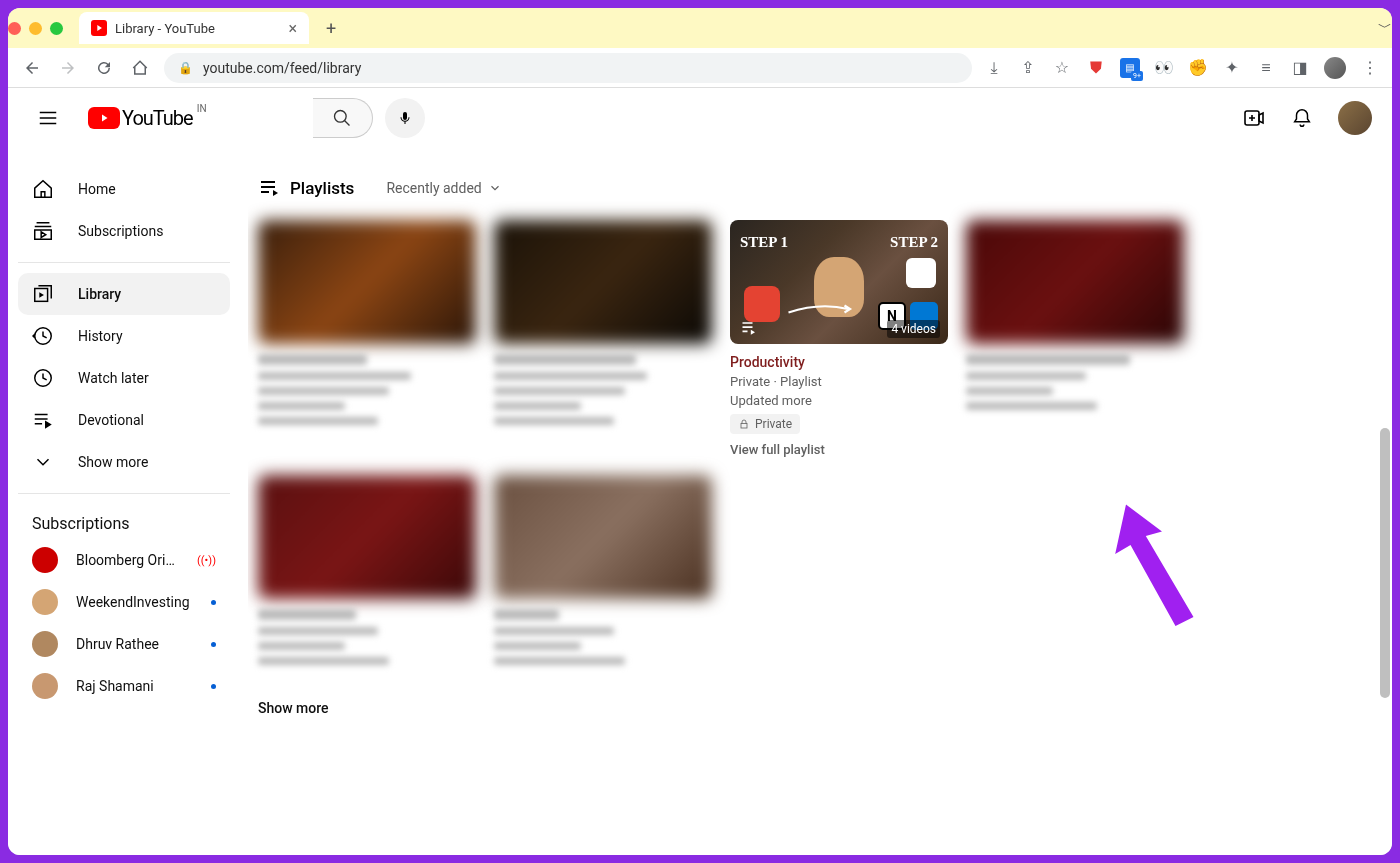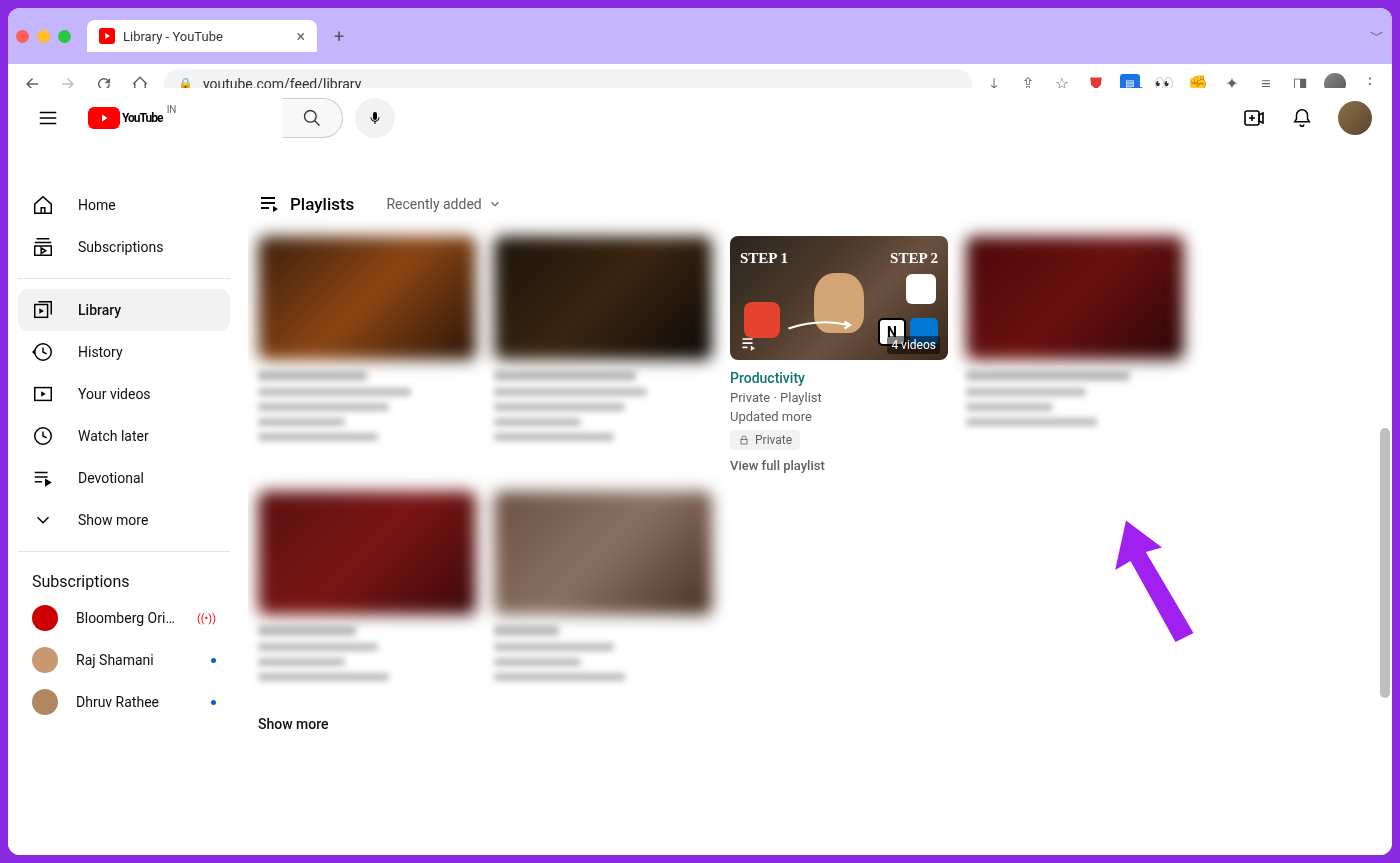--- a/index.html
+++ b/index.html
@@ -1,18 +1,18 @@
 <!DOCTYPE html>
 <html><head>
 <meta charset="utf-8">
 <style>
 *{margin:0;padding:0;box-sizing:border-box;font-family:Roboto,Arial,sans-serif}
 body{width:1400px;height:863px;background:#8a2be2;padding:8px;overflow:hidden}
 .window{width:100%;height:100%;background:#ededed;border-radius:12px;overflow:hidden;display:flex;flex-direction:column;position:relative}
-.titlebar{height:56px;display:flex;align-items:center;padding:0 8px;background:#c4b5fd}
+.titlebar{height:40px;display:flex;align-items:center;padding:0 0;background:#fef9c3}
 .traffic{display:flex;gap:8px;margin-right:16px}
 .tdot{width:13px;height:13px;border-radius:50%}
 .tred{background:#ff5f57}.tyel{background:#febc2e}.tgrn{background:#28c840}
 .tab{background:#fff;height:32px;border-radius:8px 8px 0 0;padding:0 12px;display:flex;align-items:center;gap:8px;font-size:13px;color:#333;width:230px;position:relative}
 .tab-icon{width:16px;height:16px;border-radius:3px;background:#f00;display:flex;align-items:center;justify-content:center}
 .tab-close{margin-left:auto;color:#666;font-size:16px;cursor:pointer}
 .newtab{width:28px;height:28px;display:flex;align-items:center;justify-content:center;color:#555;font-size:18px;margin-left:8px}
 .tbspacer{flex:1}
 .chev{color:#555;font-size:14px}
 .addrbar{height:40px;background:#fff;display:flex;align-items:center;padding:0 12px;gap:12px;border-bottom:1px solid #ddd}
@@ -25,21 +25,21 @@
 .extblue{background:#1a73e8;color:#fff;border-radius:3px;font-size:10px;width:20px;height:20px;position:relative}
 .extblue::after{content:"9+";position:absolute;bottom:-3px;right:-3px;background:#1a73e8;color:#fff;font-size:7px;padding:1px 2px;border-radius:2px}
 .profimg{width:22px;height:22px;border-radius:50%;background:linear-gradient(135deg,#888,#555)}
 .menu3{color:#5f6368}
 .ytbody{flex:1;background:#fff;display:flex;overflow:hidden}
 .yttop{position:absolute;top:80px;left:0;right:0;height:60px;background:#fff;display:flex;align-items:center;padding:0 20px;gap:20px;z-index:10}
 .hamb{width:40px;height:40px;display:flex;align-items:center;justify-content:center}
 .hamb svg{width:22px;height:22px}
 .ytlogo{display:flex;align-items:center;gap:2px;position:relative}
 .ytlogo-box{width:32px;height:22px;background:#f00;border-radius:6px;display:flex;align-items:center;justify-content:center}
-.ytlogo-txt{font-weight:700;font-size:12px;letter-spacing:-1px;color:#000}
+.ytlogo-txt{font-weight:400;font-size:20px;letter-spacing:-1px;color:#000}
 .ytlogo-in{font-size:10px;color:#666;position:absolute;top:-3px;right:-14px}
 .searchwrap{flex:1;max-width:620px;display:flex;margin-left:100px}
 .searchbox{flex:1;height:40px;border:1px solid #ccc;border-radius:20px 0 0 20px;padding:0 16px;font-size:15px;color:#888;display:flex;align-items:center}
 .searchbtn{width:60px;height:40px;border:1px solid #ccc;border-left:0;border-radius:0 20px 20px 0;background:#f8f8f8;display:flex;align-items:center;justify-content:center}
 .micbtn{width:40px;height:40px;border-radius:50%;background:#f2f2f2;display:flex;align-items:center;justify-content:center;margin-left:12px}
 .ytright{margin-left:auto;display:flex;align-items:center;gap:24px}
 .yticon{width:24px;height:24px;display:flex;align-items:center;justify-content:center}
 .ytavatar{width:34px;height:34px;border-radius:50%;background:linear-gradient(135deg,#8b6f47,#5a4530)}
 .sidebar{width:240px;padding-top:70px;overflow-y:auto;padding-left:10px;padding-right:18px}
 .sbsec{padding:10px 0;border-bottom:1px solid #e5e5e5;margin-right:0}
@@ -69,21 +69,21 @@
 .thumbreal::before{content:"STEP 1";position:absolute;left:10px;top:14px;color:#fff;font-family:cursive;font-size:15px;font-weight:bold}
 .thumbreal::after{content:"STEP 2";position:absolute;right:10px;top:14px;color:#fff;font-family:cursive;font-size:15px;font-weight:bold}
 .thumbface{position:absolute;left:50%;top:30%;transform:translateX(-50%);width:50px;height:60px;background:#d4a574;border-radius:40% 40% 30% 30%}
 .apptodoist{position:absolute;left:14px;bottom:22px;width:36px;height:36px;background:#e44332;border-radius:8px}
 .appnotion{position:absolute;right:42px;bottom:14px;width:28px;height:28px;background:#fff;border:2px solid #000;border-radius:5px;display:flex;align-items:center;justify-content:center;font-weight:bold;font-size:14px}
 .appout{position:absolute;right:10px;bottom:14px;width:28px;height:28px;background:#0078d4;border-radius:5px}
 .appslack{position:absolute;right:12px;top:38px;width:30px;height:30px;background:#fff;border-radius:6px}
 .arrow{position:absolute;left:45px;bottom:28px;width:90px;height:14px}
 .playbadge{position:absolute;left:8px;bottom:6px;width:24px;height:20px}
 .vcount{position:absolute;right:8px;bottom:6px;color:#fff;font-size:12px;background:rgba(0,0,0,0.5);padding:2px 4px;border-radius:3px}
-.cardtitle{font-size:14px;font-weight:500;margin-top:10px;color:#0f766e}
+.cardtitle{font-size:14px;font-weight:500;margin-top:10px;color:#7f1d1d}
 .cardmeta{font-size:13px;color:#606060;margin-top:4px}
 .privbadge{display:inline-flex;align-items:center;gap:5px;background:#f2f2f2;padding:3px 8px;border-radius:4px;font-size:12px;color:#606060;margin-top:6px}
 .viewfull{font-size:13px;color:#606060;margin-top:8px;font-weight:500;cursor:pointer}
 .blurtext{margin-top:10px}
 .blurline{height:11px;background:#bbb;border-radius:3px;margin-bottom:7px;filter:blur(3px)}
 .showmore{font-size:14px;font-weight:500;color:#0f0f0f;margin-top:28px;cursor:pointer}
 .cursor-arrow{position:absolute;width:90px;height:130px;pointer-events:none;z-index:50}
 .scrolltrack{position:absolute;right:2px;top:140px;bottom:10px;width:10px;background:transparent}
 .scrollthumb{position:absolute;top:280px;width:10px;height:270px;background:#bfbfbf;border-radius:5px}
 </style>
@@ -234,29 +234,20 @@
               <svg width="22" height="22" viewBox="0 0 24 24">
                 <circle cx="12" cy="12" r="9" fill="none" stroke="#000" stroke-width="1.6"></circle>
                 <path d="M12 7v5l4 2M3 12H1m2-2l-2 2 2 2" fill="none" stroke="#000" stroke-width="1.6"></path>
               </svg>
             </span>
           <span>History</span>
         </div>
         <div class="sbitem">
           <span class="sbicon">
               <svg width="22" height="22" viewBox="0 0 24 24">
-                <rect x="3" y="5" width="18" height="14" fill="none" stroke="#000" stroke-width="1.6"></rect>
-                <path fill="#000" d="M10 9v6l5-3z"></path>
-              </svg>
-            </span>
-          <span>Your videos</span>
-        </div>
-        <div class="sbitem">
-          <span class="sbicon">
-              <svg width="22" height="22" viewBox="0 0 24 24">
                 <circle cx="12" cy="12" r="9" fill="none" stroke="#000" stroke-width="1.6"></circle>
                 <path d="M12 7v5l4 2" fill="none" stroke="#000" stroke-width="1.6"></path>
               </svg>
             </span>
           <span>Watch later</span>
         </div>
         <div class="sbitem">
           <span class="sbicon">
               <svg width="22" height="22" viewBox="0 0 24 24">
                 <path stroke="#000" stroke-width="1.6" d="M3 6h14M3 11h14M3 16h8M15 14v6l5-3z"></path>
@@ -274,27 +265,32 @@
         </div>
       </div>
       <div class="sbsec" style="border:0">
         <div class="sbhead">Subscriptions</div>
         <div class="subitem">
           <div class="subav" style="background:#c00"></div>
           <span class="subname">Bloomberg Origi…</span>
           <span class="live">((•))</span>
         </div>
         <div class="subitem">
-          <div class="subav" style="background:#c89870"></div>
-          <span class="subname">Raj Shamani</span>
+          <div class="subav" style="background:#d4a574"></div>
+          <span class="subname">WeekendInvesting</span>
           <span class="bluedot"></span>
         </div>
         <div class="subitem">
           <div class="subav" style="background:#b08860"></div>
           <span class="subname">Dhruv Rathee</span>
+          <span class="bluedot"></span>
+        </div>
+        <div class="subitem">
+          <div class="subav" style="background:#c89870"></div>
+          <span class="subname">Raj Shamani</span>
           <span class="bluedot"></span>
         </div>
       </div>
     </div>
 
     <div class="main">
       <div class="sechead">
         <span class="sechead-icon"><svg width="24" height="24" viewBox="0 0 24 24">
               <path stroke="#000" stroke-width="2" d="M3 6h14M3 11h14M3 16h8"></path>
               <path fill="#000" d="M15 14v6l5-3z"></path>

